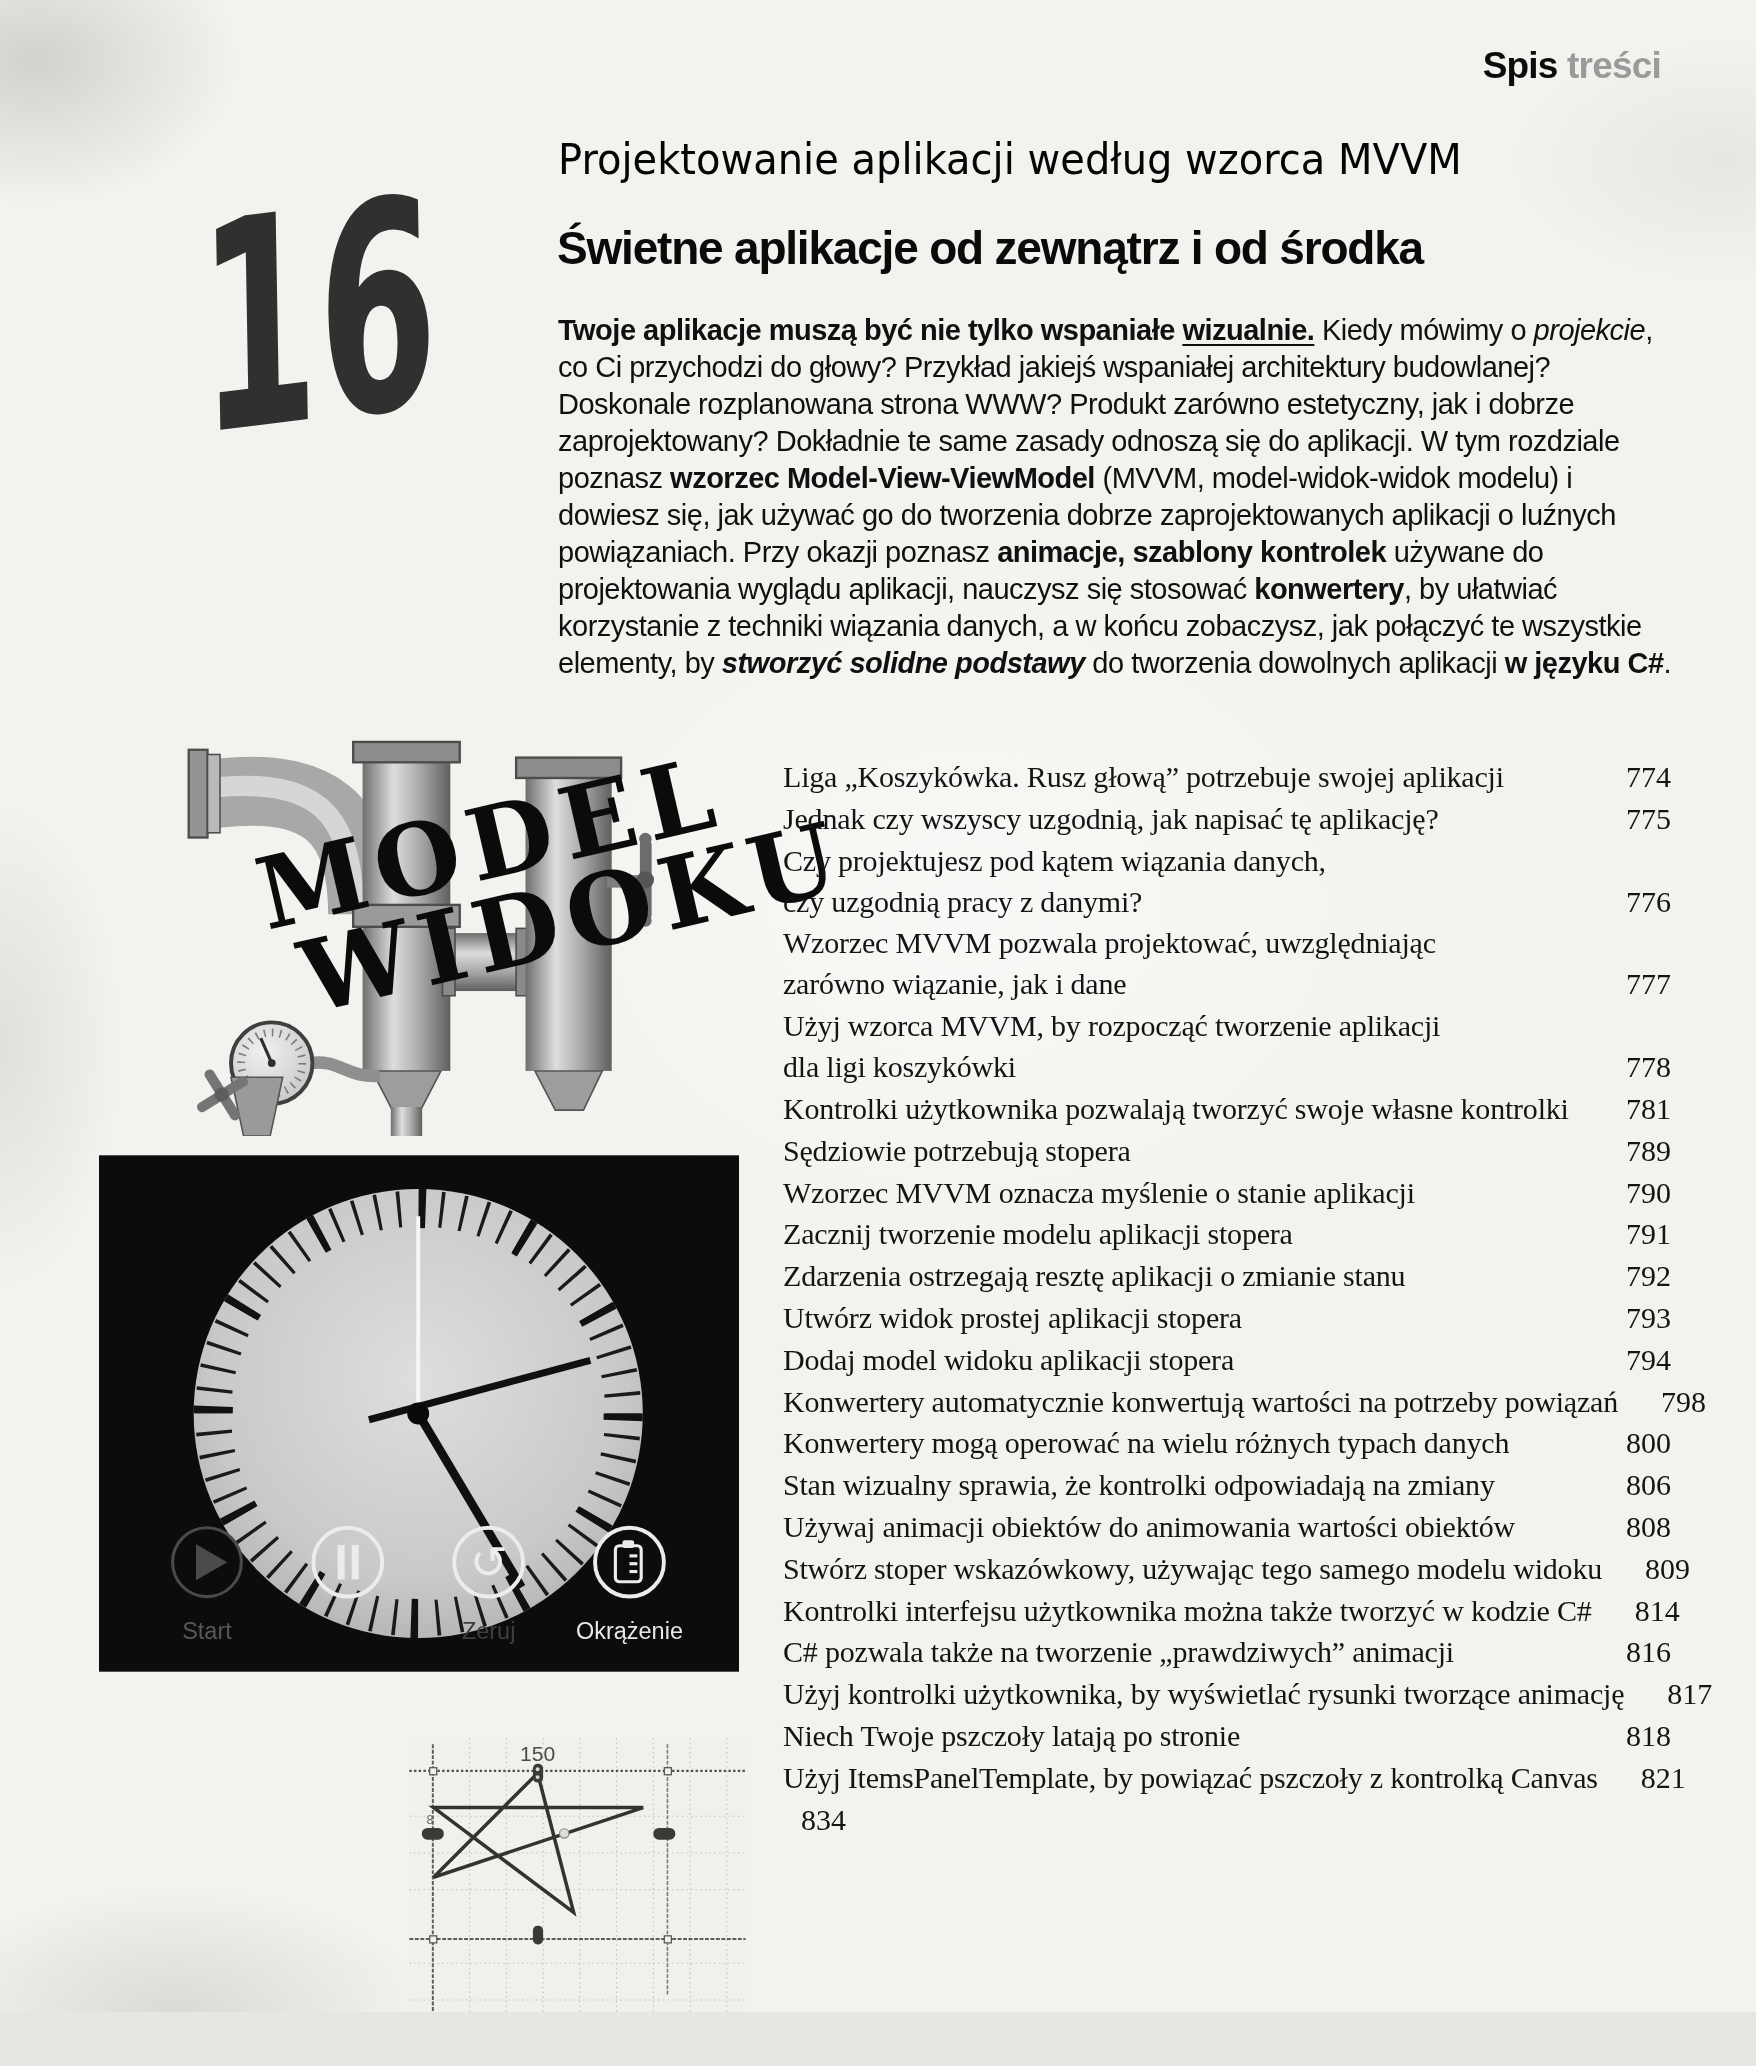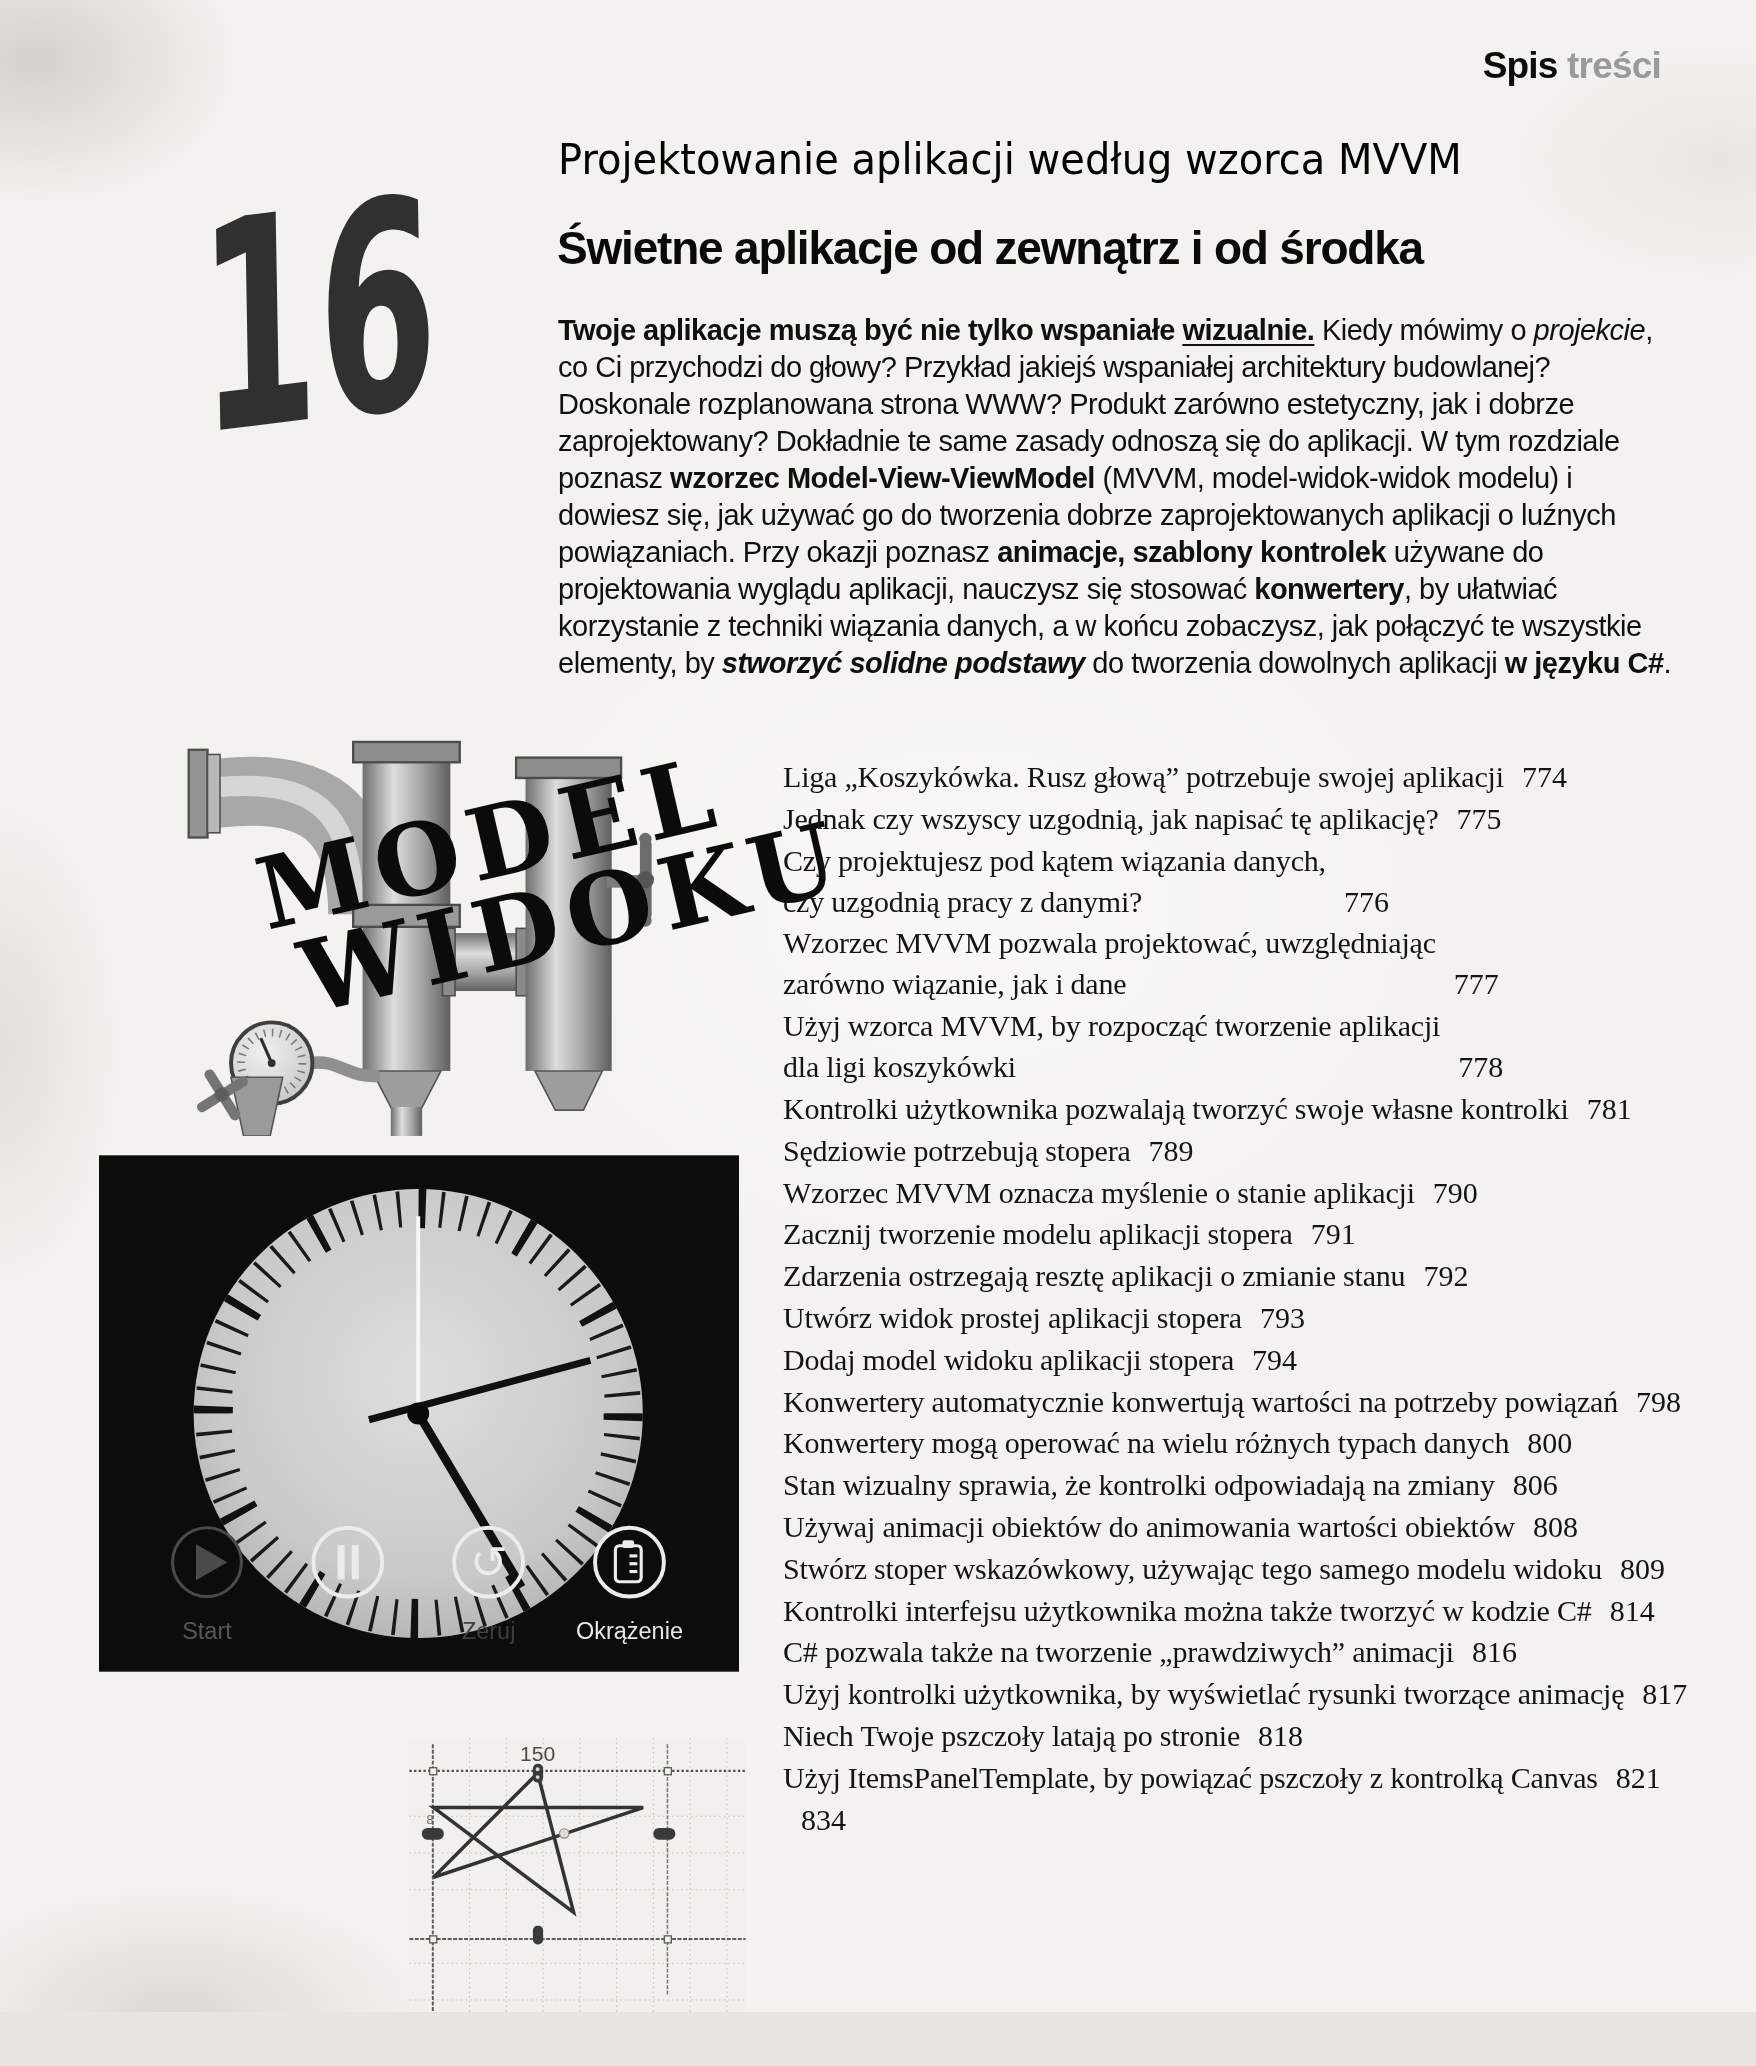--- a/index.html
+++ b/index.html
@@ -39,21 +39,21 @@
   .stamp .st-line2{font-size:99px;letter-spacing:9.4px;margin-left:23.5px;}
 
   
   .clockshot{position:absolute;left:99px;top:1155px;}
 
   
   .starshot{position:absolute;left:409px;top:1738px;}
 
   
   .toc{position:absolute;left:783px;top:756px;width:888px;font-family:"Liberation Serif",serif;color:#141414;}
-  .toc-row{display:flex;align-items:flex-end;justify-content:flex-start;margin:0 0 0.8px 0;}
+  .toc-row{display:flex;align-items:flex-end;justify-content:space-between;margin:0 0 0.8px 0;gap:25px;}
   .toc-label{font-size:30px;line-height:41px;letter-spacing:-0.2px;white-space:nowrap;}
   .toc-page{font-size:30px;line-height:41px;text-align:right;min-width:63px;}
 
   .folio{position:absolute;right:102px;top:2015px;font-size:38px;font-weight:700;color:#0c0c0c;}
 </style>
 </head>
 <body>
 
 <div class="page">
 

